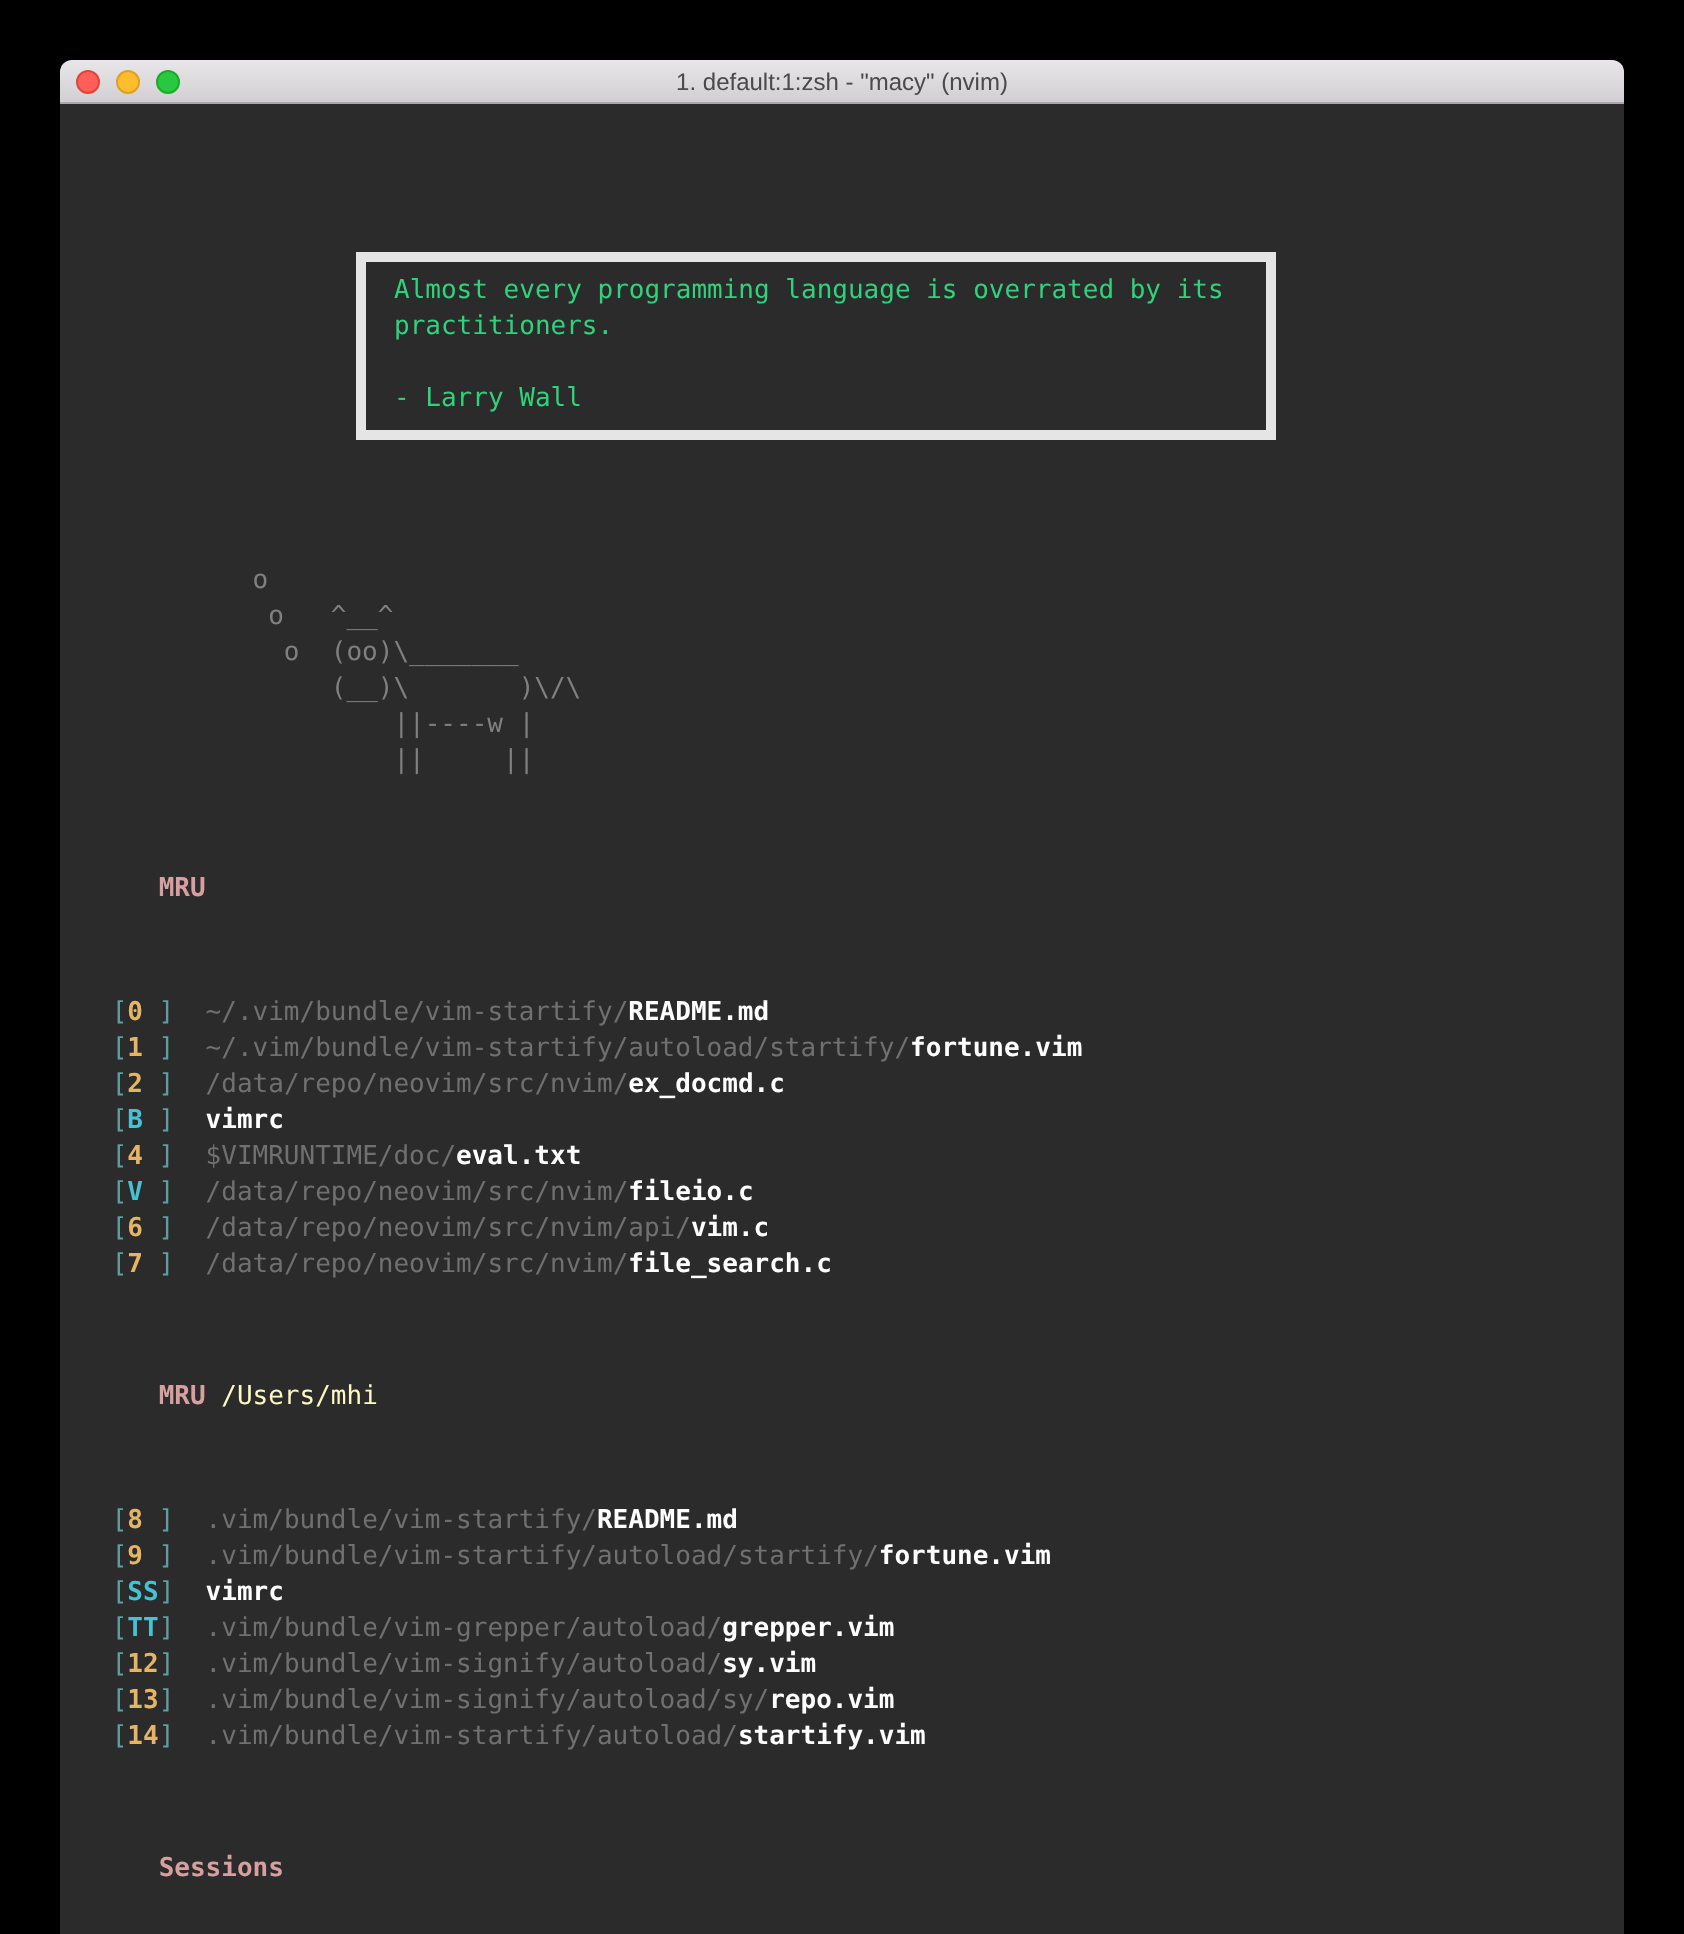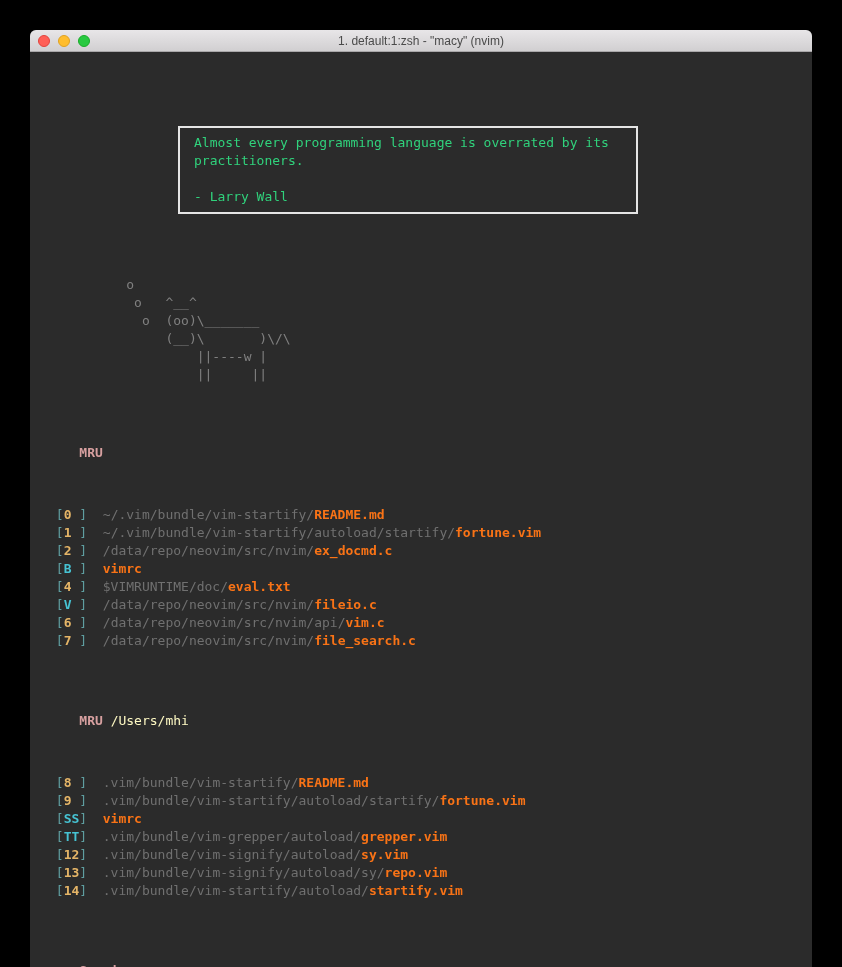--- a/index.html
+++ b/index.html
@@ -47,37 +47,37 @@
   }
   .term {
     background: #2b2b2b;
     color: #c5c8c6;
     padding: 10px 18px 0 18px;
     line-height: 18px;
     white-space: pre;
     position: relative;
   }
   .quote-box {
-    border: 2px solid #e5e5e5;
+    border: 5px solid #e5e5e5;
     color: #30d27c;
     padding: 6px 14px;
     margin: 10px 0 8px 130px;
     width: 460px;
     white-space: pre-wrap;
   }
   .ascii { color: #808080; margin-left: 0; }
-  .section { color: #d7a0a0; font-weight: bold; margin-top: 24px; display:inline-block; }
+  .section { color: #d7a0a0; font-weight: bold; margin-top: 10px; display:inline-block; }
   .section .dim { color: #fef9c3; font-weight: normal; }
   .list { margin: 8px 0 2px 0; }
   .row { height: 18px; }
   .bracket { color: #5f9ea0; }
   .key { color: #e5b567; font-weight: bold; }
   .key.cyan { color: #46c3d3; }
   .path-dim { color: #707070; }
-  .path-bright { color: #f97316; font-weight: bold; }
+  .path-bright { color: #ffffff; font-weight: bold; }
 </style>
 </head>
 <body>
 
 <div class="window">
   <div class="titlebar">
     <div class="traffic">
       <div class="dot red"></div>
       <div class="dot yellow"></div>
       <div class="dot green"></div>

